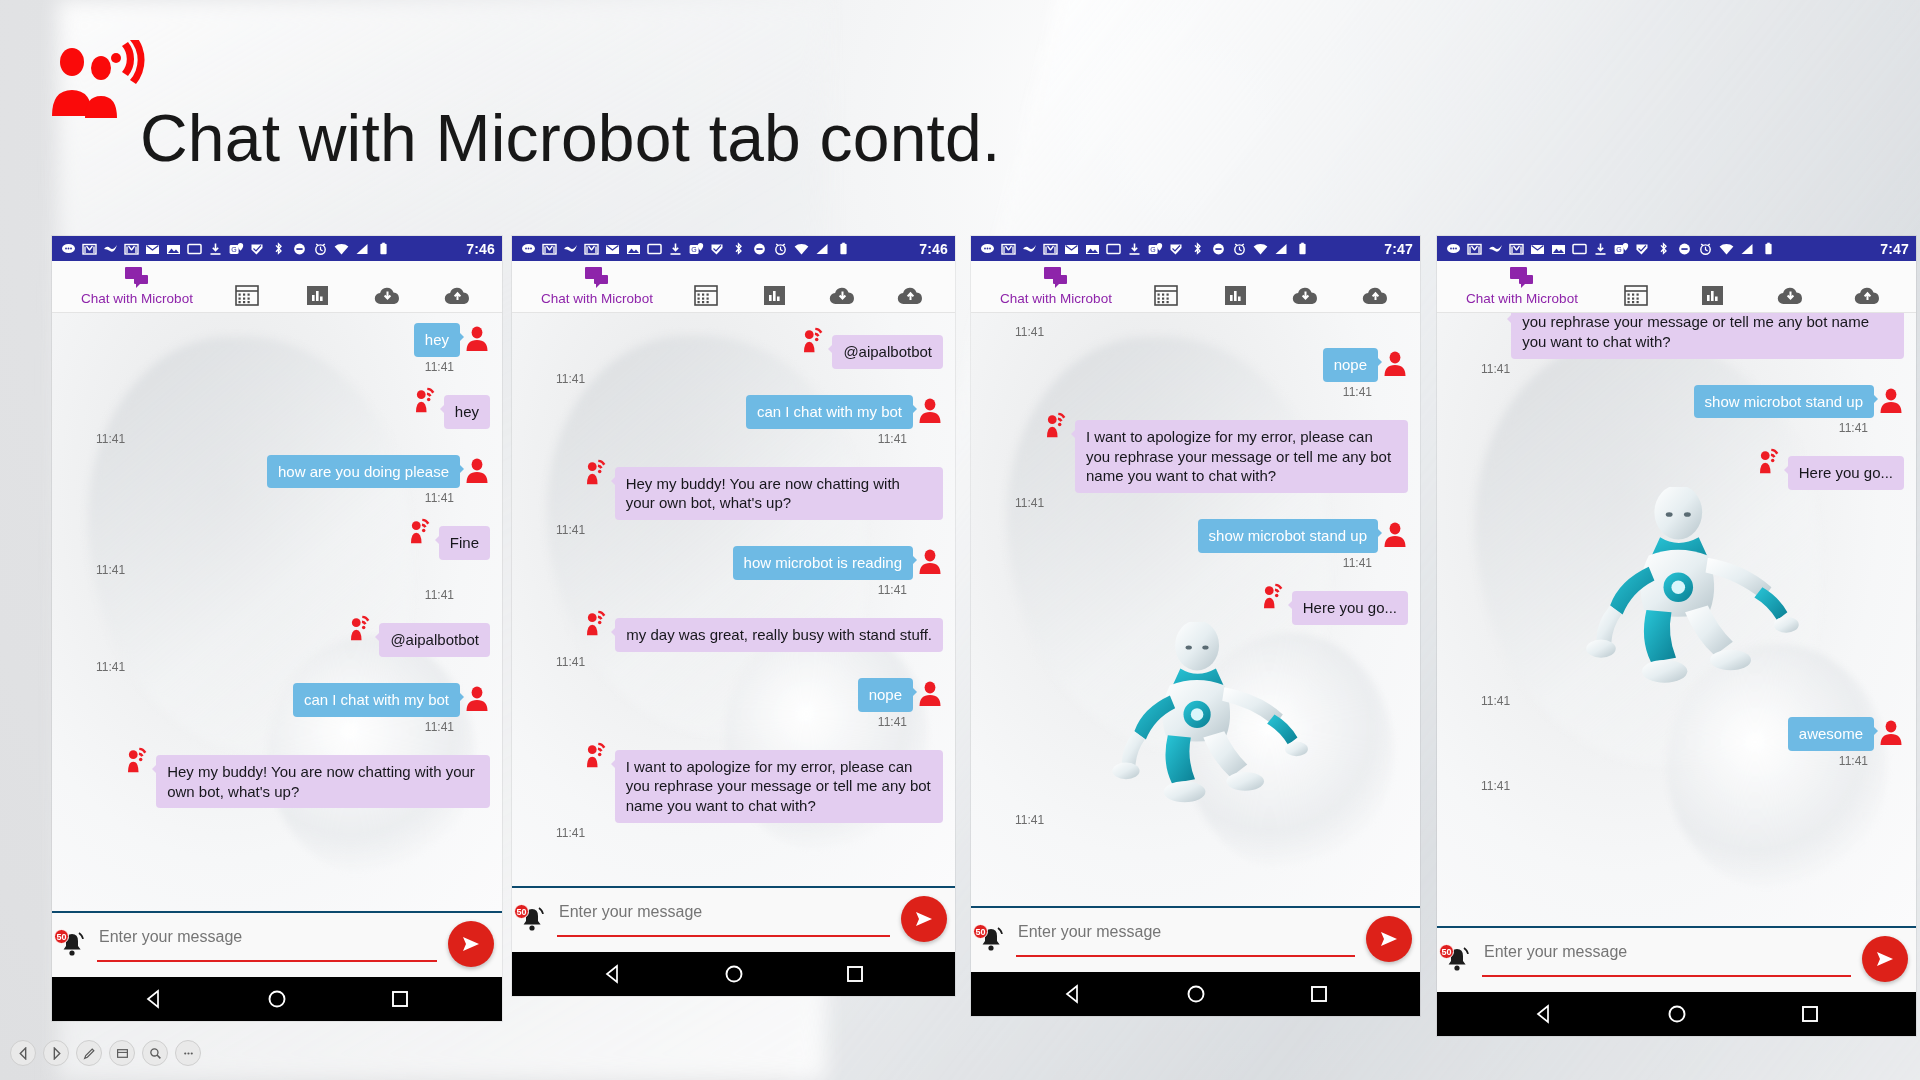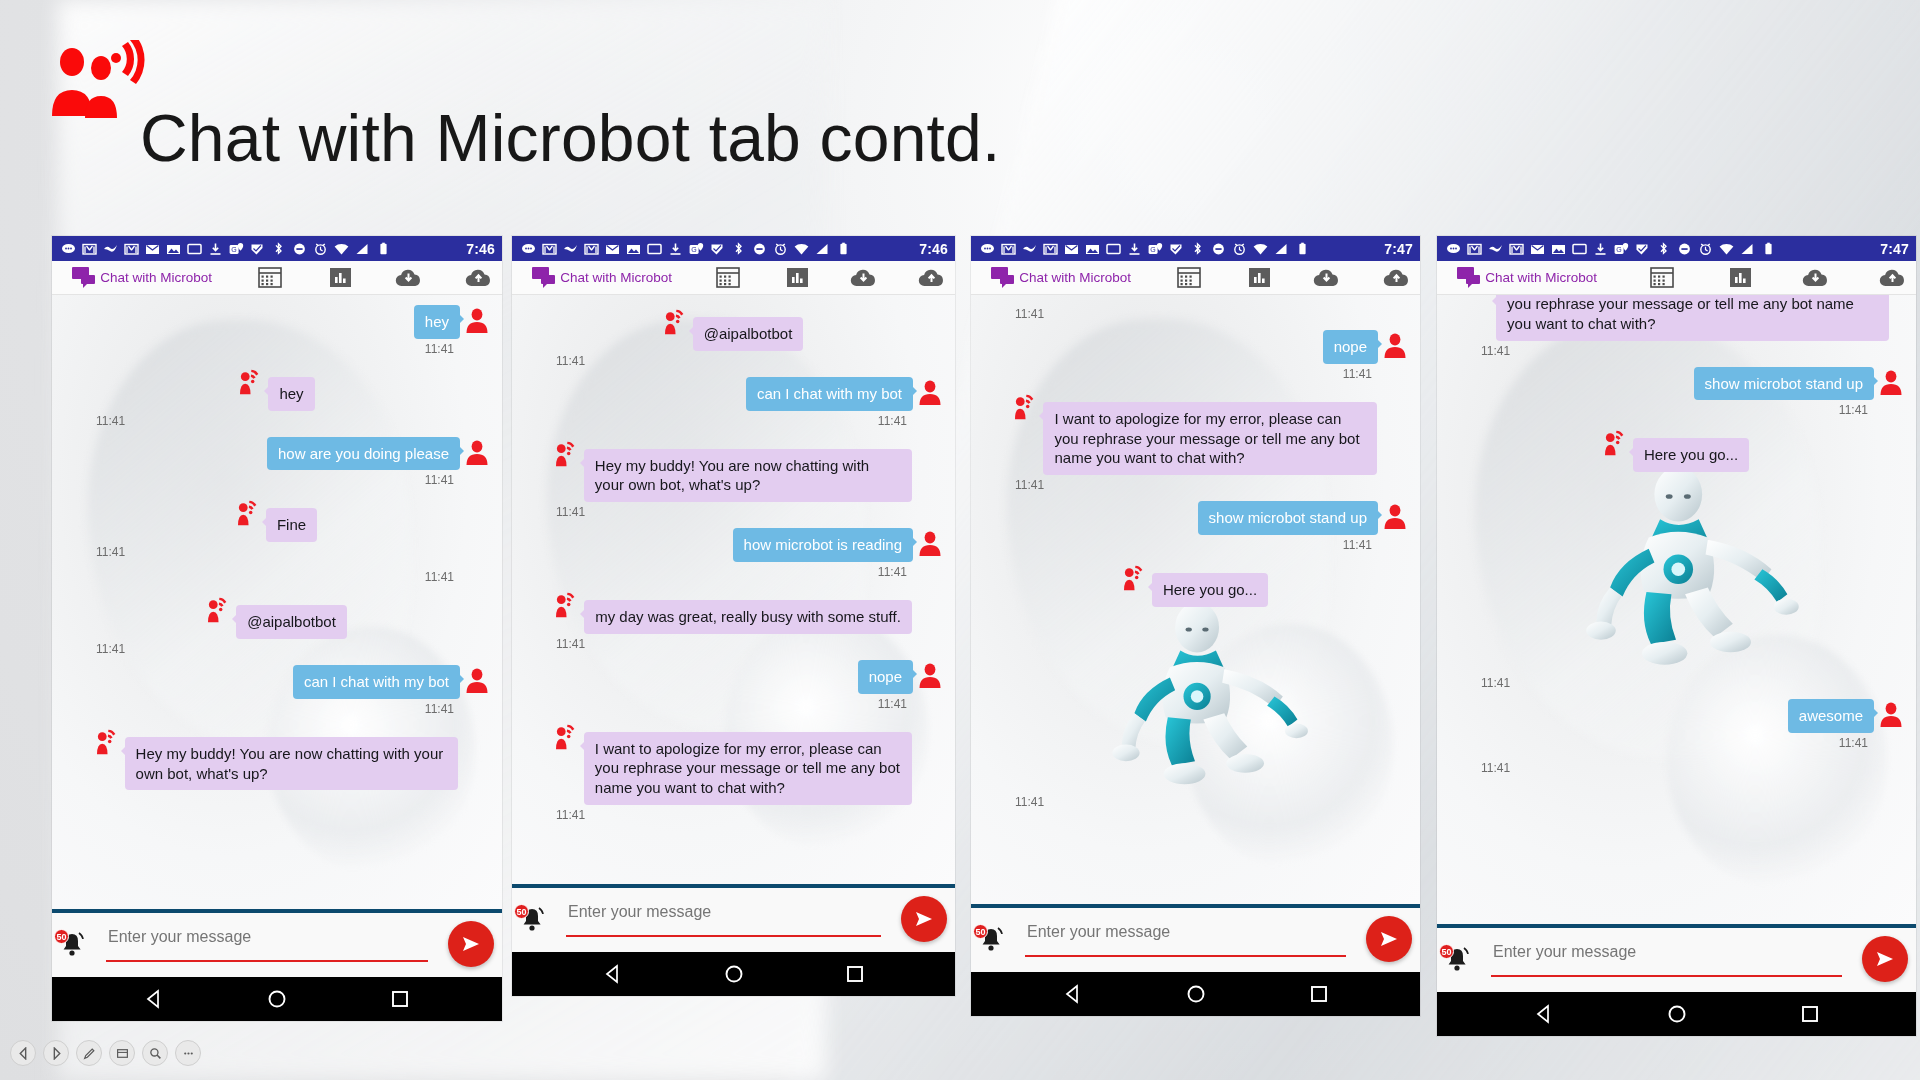--- a/index.html
+++ b/index.html
@@ -63,21 +63,21 @@
   .sb-time{ font-size:14px; font-weight:700; letter-spacing:.2px; margin-left:4px; }
 
   .tabbar{
     background:#fbfbfb; flex:none;
     display:flex; align-items:flex-end;
     padding:6px 10px 0 10px;
     border-bottom:1px solid #e4e4e4;
     position:relative; z-index:2;
   }
   .tab{
-    display:flex; flex-direction:row; align-items:center; justify-content:flex-end;
+    display:flex; flex-direction:column; align-items:center; justify-content:flex-end;
     gap:3px; padding-bottom:6px;
   }
   .tab-chat{ flex:0 0 auto; min-width:150px; }
   .tab-icon-only{ flex:1; align-items:center; }
   .tab-label{ font-size:13.5px; color:#8e24aa; white-space:nowrap; }
   .ic-chat{ width:25px; height:21px; display:block; }
   .ic-grid{ width:24px; height:21px; display:block; }
   .ic-bar{ width:23px; height:21px; display:block; }
   .ic-cloud{ width:27px; height:20px; display:block; }
 
@@ -104,21 +104,21 @@
     border-radius:50%;
     background:radial-gradient(circle at 40% 40%, rgba(255,255,255,.95), rgba(226,229,232,.55) 55%, rgba(255,255,255,0) 75%);
     filter:blur(3px);
   }
   .msgs{
     position:absolute; inset:0; padding:10px 12px 0 10px;
     display:flex; flex-direction:column;
   }
 
   .row{ display:flex; align-items:flex-start; margin-bottom:1px; }
-  .row.bot{ justify-content:center; }
+  .row.bot{ justify-content:flex-end; }
   .row.user{ justify-content:flex-end; }
 
   .bubble{
     position:relative; padding:7px 11px; font-size:15px; line-height:1.32;
     max-width:78%;
   }
   .row.bot .bubble{
     background:#e3cdf0; color:#17171c; border-radius:4px; margin-left:4px;margin-top:12px;
   }
   .row.bot .bubble::before{
@@ -136,22 +136,22 @@
   .av-bot{ width:27px; height:28px; margin-top:2px; }
   .av-user{ width:26px; height:26px; margin-top:2px; }
   .stamp{ font-size:12px; color:#6c6c6c; margin:2px 2px 9px 34px; }
   .stamp.right{ text-align:right; margin:2px 36px 9px 0; }
 
   .robot-img{ width:100%; display:flex; justify-content:center; margin-top:-4px; }
   .robot-svg{ display:block; }
 
   
   .composer{
-    flex:none; background:#f9f9f9; border-top:4px solid #0c4a6e;
-    display:flex; align-items:center; gap:20px;
+    flex:none; background:#f9f9f9; border-top:2px solid #0c4a6e;
+    display:flex; align-items:center; gap:11px;
     padding:8px 8px 10px 6px; position:relative; z-index:3;
   }
   .bell-wrap{ position:relative; flex:none; width:28px; height:28px; }
   .bell-badge{
     position:absolute; left:-4px; top:-1px;
     background:#e02020; color:#fff; font-size:9px; font-weight:700;
     border-radius:50%; width:15px; height:15px;
     display:flex; align-items:center; justify-content:center;
     border:1px solid #fff;
   }
@@ -610,21 +610,21 @@
           <div class="row bot">
             <svg class="av av-bot" viewBox="0 0 30 32">
     <g fill="#ee1c24">
       <circle cx="9" cy="11" r="5"></circle>
       <path d="M3 31 q0-12 6-12 q6 0 6 12 z"></path>
       <path d="M16 3 q5 0 8 5 l-2.6 1.6 q-2.2-3.8-5.6-3.8 z"></path>
       <path d="M15.6 8.6 q3.4 0 5.2 3.4 l-2.6 1.5 q-1.2-2.2-2.8-2.2 z"></path>
       <circle cx="17.5" cy="16.5" r="2"></circle>
     </g>
             </svg>
-            <div class="bubble">my day was great, really busy with some stuff.</div>
+            <div class="bubble">my day was great, really busy with stand stuff.</div>
           </div>
           <div class="stamp">11:41</div>
           <div class="row user">
             <div class="bubble">nope</div>
             <svg class="av av-user" viewBox="0 0 26 26">
     <g fill="#ee1c24">
       <ellipse cx="13" cy="7.5" rx="5.4" ry="6"></ellipse>
       <path d="M2.5 26 q0-11 10.5-11 q10.5 0 10.5 11 z"></path>
     </g>
             </svg>

